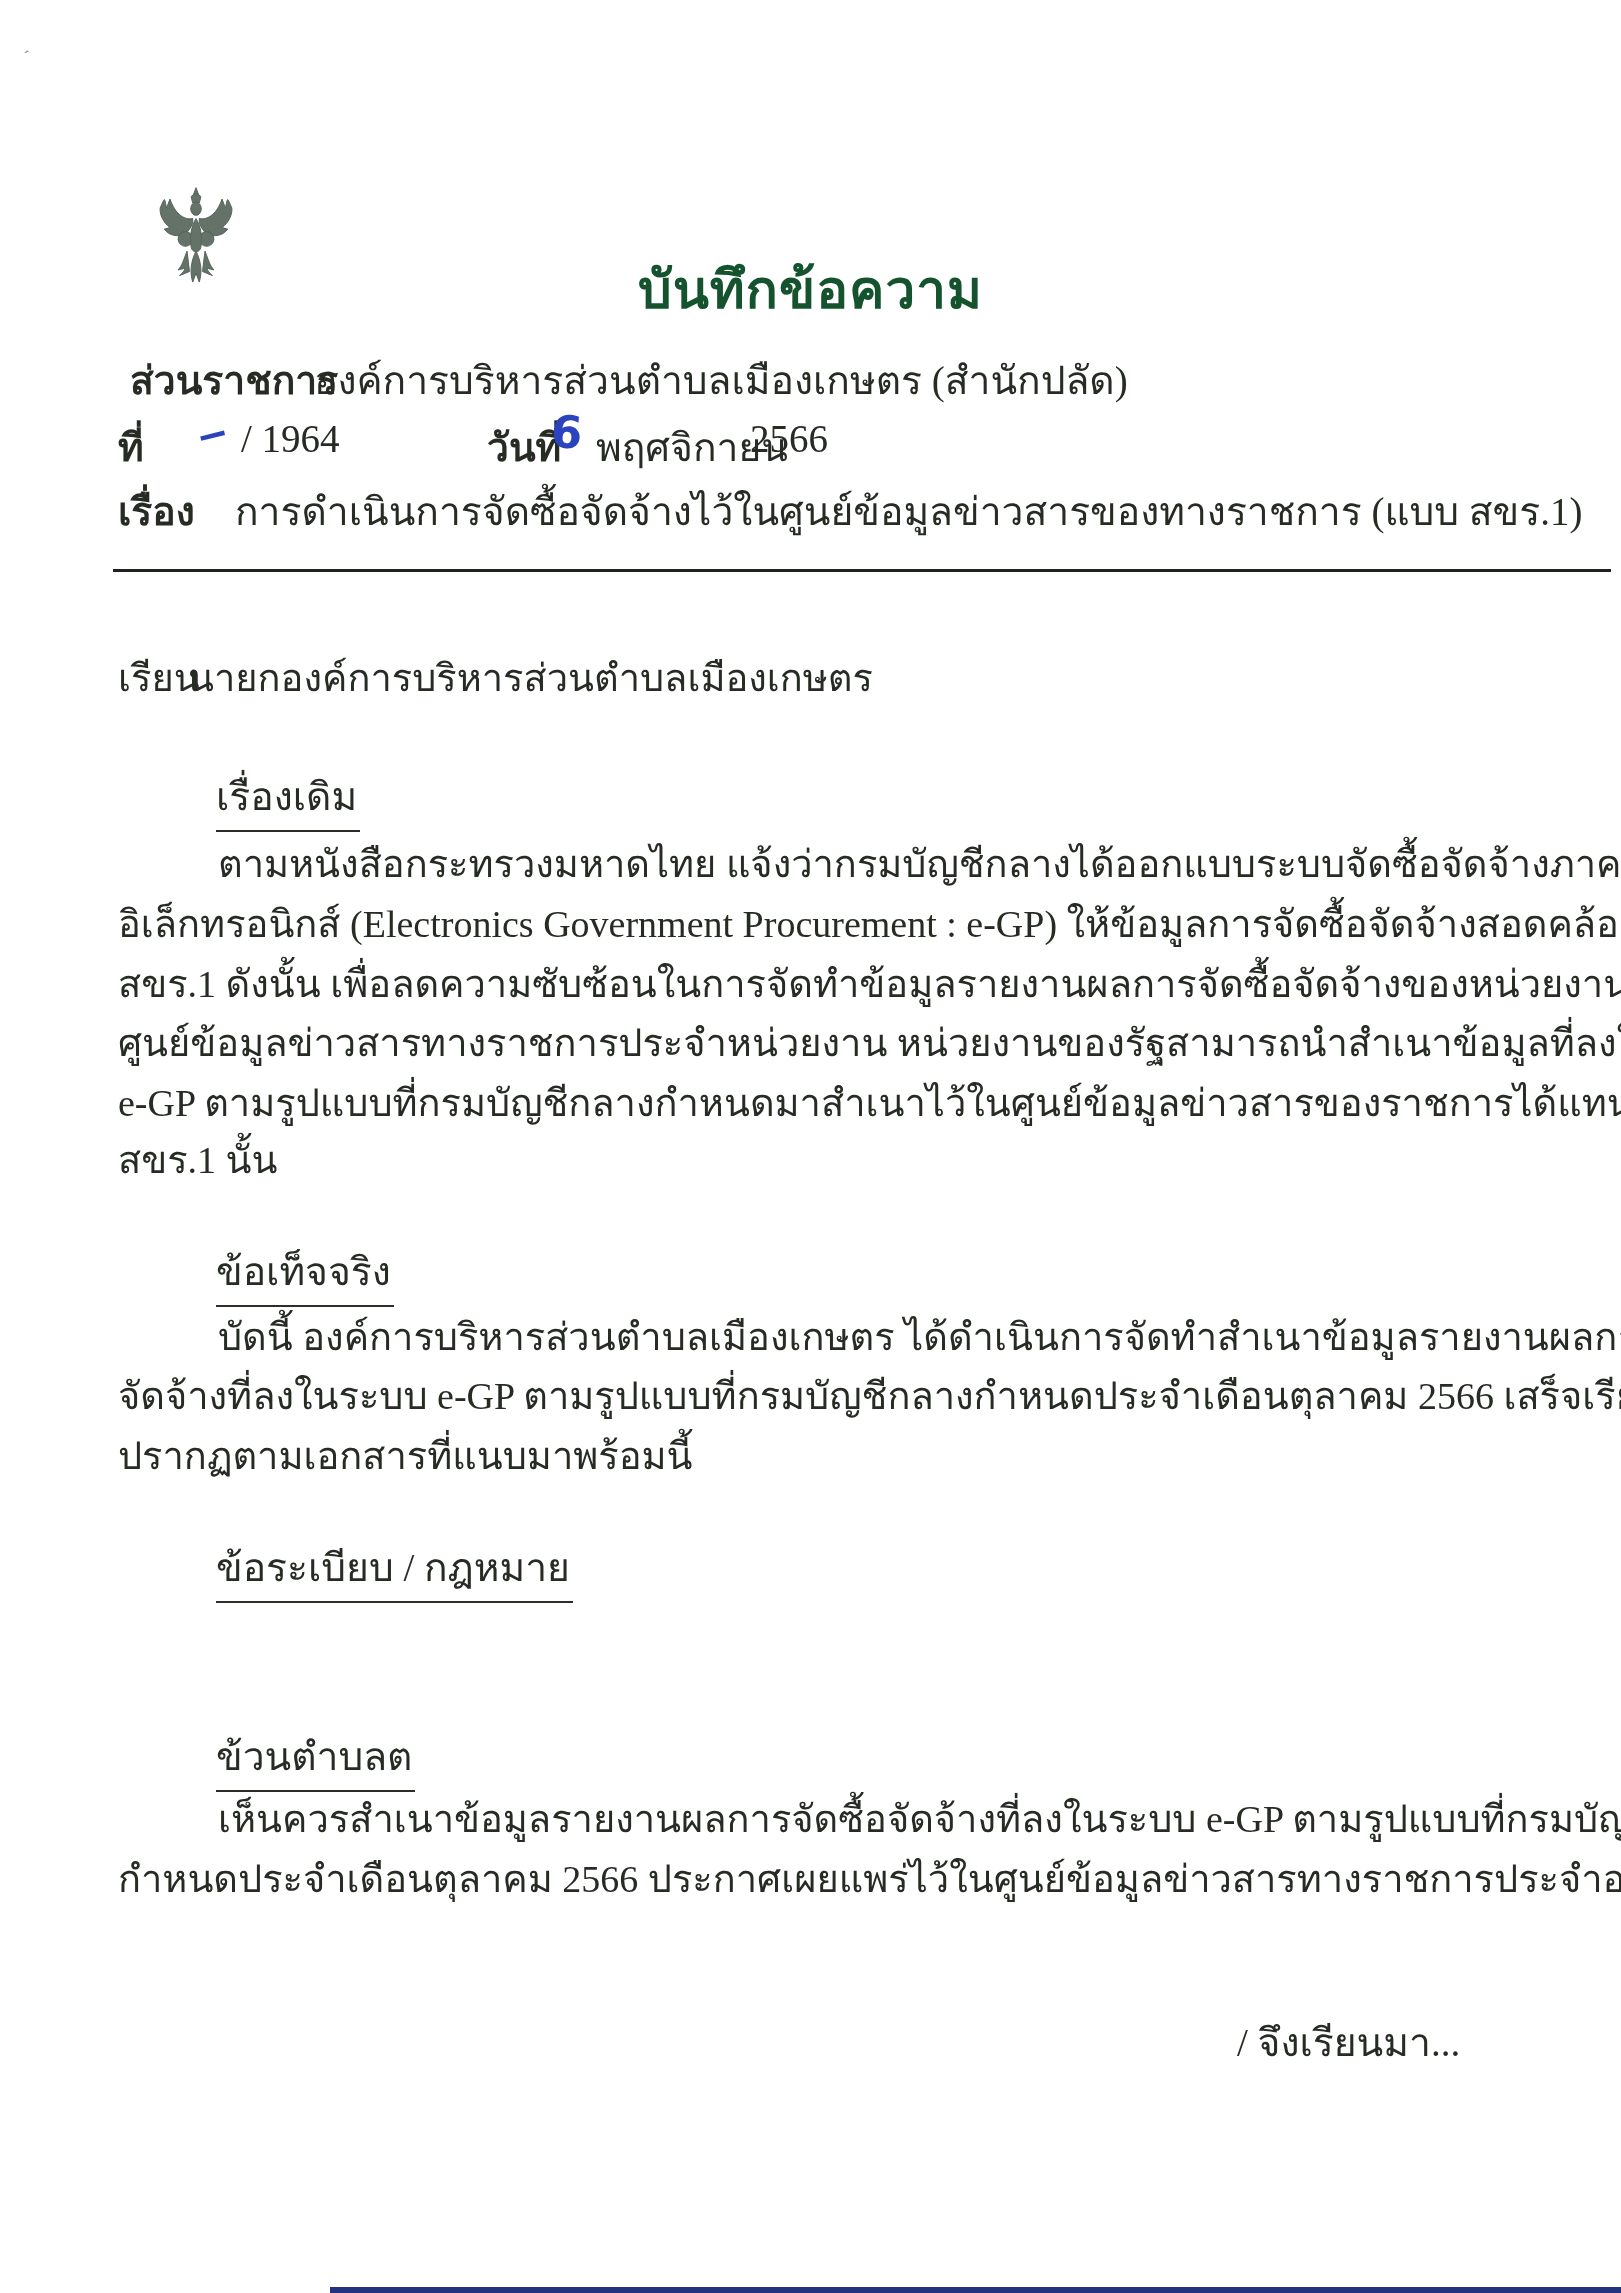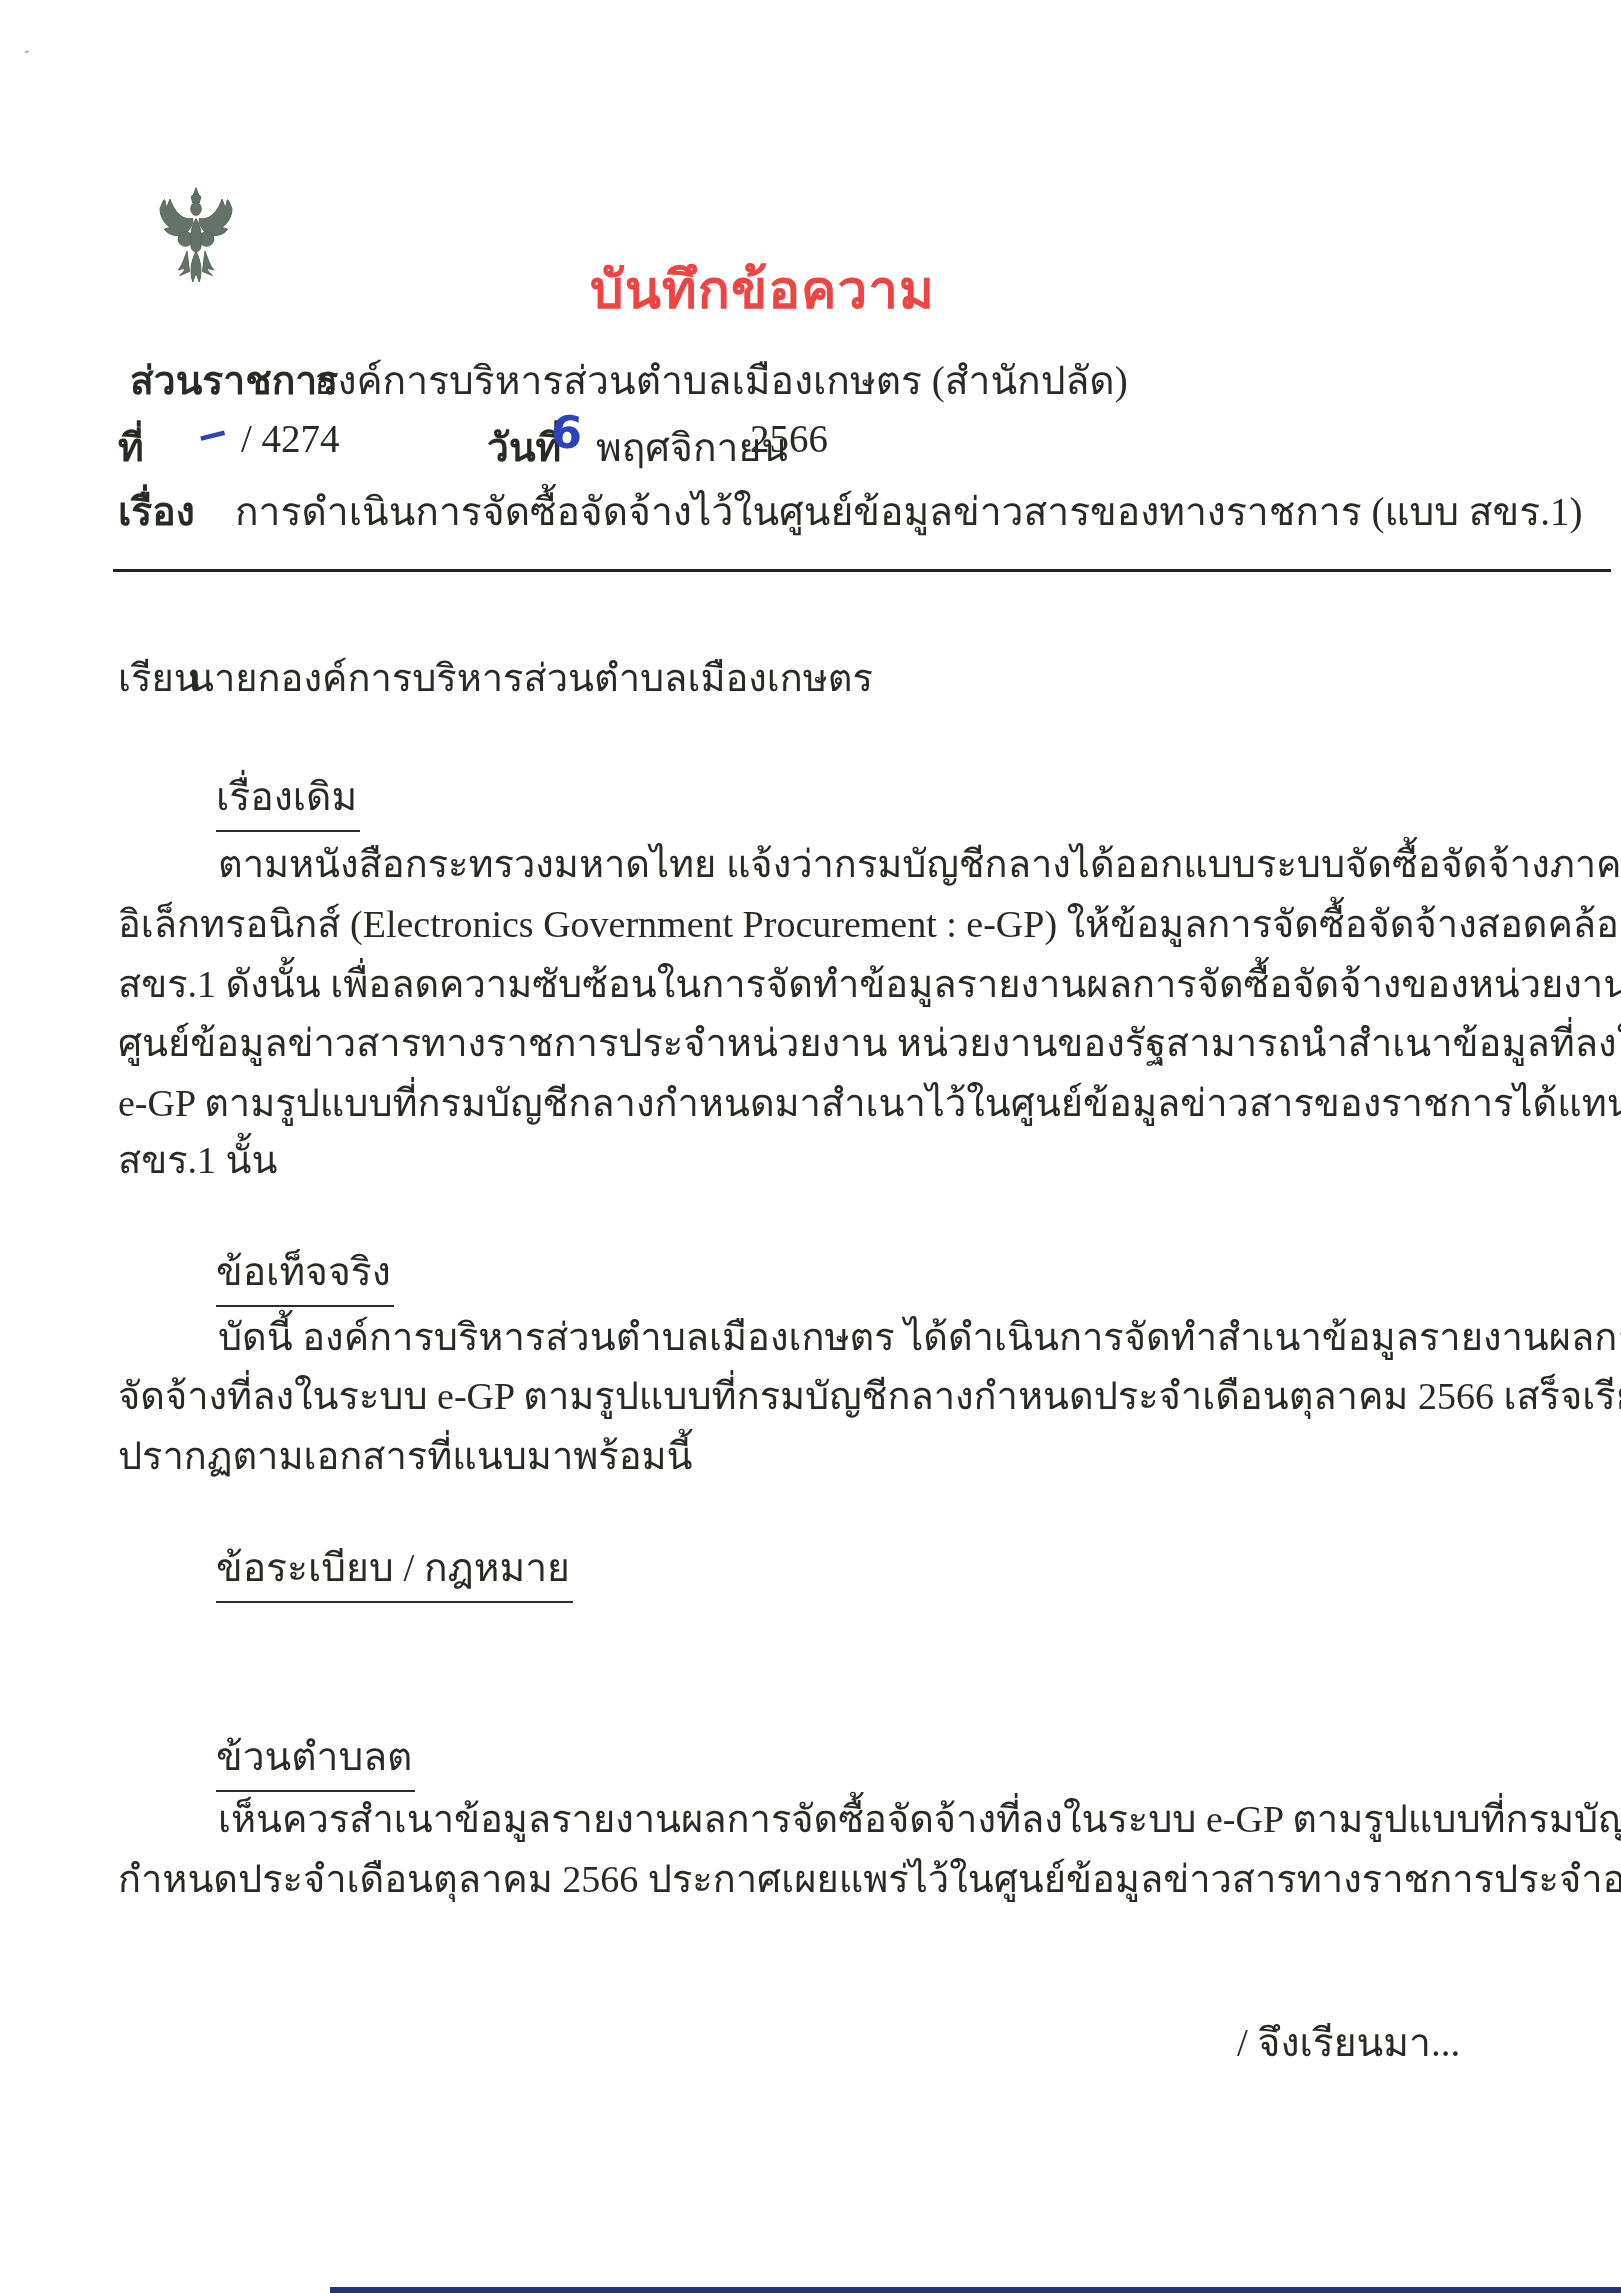--- a/index.html
+++ b/index.html
@@ -6,21 +6,21 @@
   .page{
     position:relative;
     width:1621px;
     height:2294px;
     background:#ffffff;
     font-family:"Liberation Serif","DejaVu Serif",serif;
     color:#262c24;
     overflow:hidden;
   }
   .abs{position:absolute;white-space:nowrap;}
-  .title{font-size:53px;font-weight:bold;color:#ef4444;letter-spacing:1px;}
+  .title{font-size:53px;font-weight:bold;color:#14532d;letter-spacing:1px;margin-left:48px;}
   .hlabel{font-size:39px;font-weight:bold;}
   .htext{font-size:39px;}
   .body-line{font-size:38px;color:#262c24;}
   .heading-wrap{font-size:39px;}
   .heading-underline{
     display:inline-block;
     border-bottom:2.9px solid #2a3028;
     padding:0 2.9px 2.9px 0;
   }
   .handwritten{
@@ -71,21 +71,21 @@
     </svg>
   </div>
 
   <div class="abs title" style="left:590px;top:247px;">บันทึกข้อความ</div>
 
   <div class="abs hlabel" style="left:106px;top:349px;margin-left:24px;">ส่วนราชการ</div>
   <div class="abs htext" style="left:314px;top:349px;">องค์การบริหารส่วนตำบลเมืองเกษตร  (สำนักปลัด)</div>
 
   <div class="abs hlabel" style="left:118px;top:416px;">ที่</div>
   <div class="abs handwritten hw-dash" style="left:196px;top:412px;">−</div>
-  <div class="abs htext" style="left:241px;top:416px;">/ 4274</div>
+  <div class="abs htext" style="left:241px;top:416px;">/ 1964</div>
   <div class="abs hlabel" style="left:487px;top:416px;">วันที่</div>
   <div class="abs handwritten hw-day" style="left:551px;top:406px;">6</div>
   <div class="abs htext" style="left:596px;top:416px;">พฤศจิกายน</div>
   <div class="abs htext" style="left:750px;top:416px;">2566</div>
 
   <div class="abs hlabel" style="left:118px;top:480px;">เรื่อง</div>
   <div class="abs htext" style="left:235px;top:480px;">การดำเนินการจัดซื้อจัดจ้างไว้ในศูนย์ข้อมูลข่าวสารของทางราชการ (แบบ สขร.1)</div>
 
   <div class="rule"></div>
 

